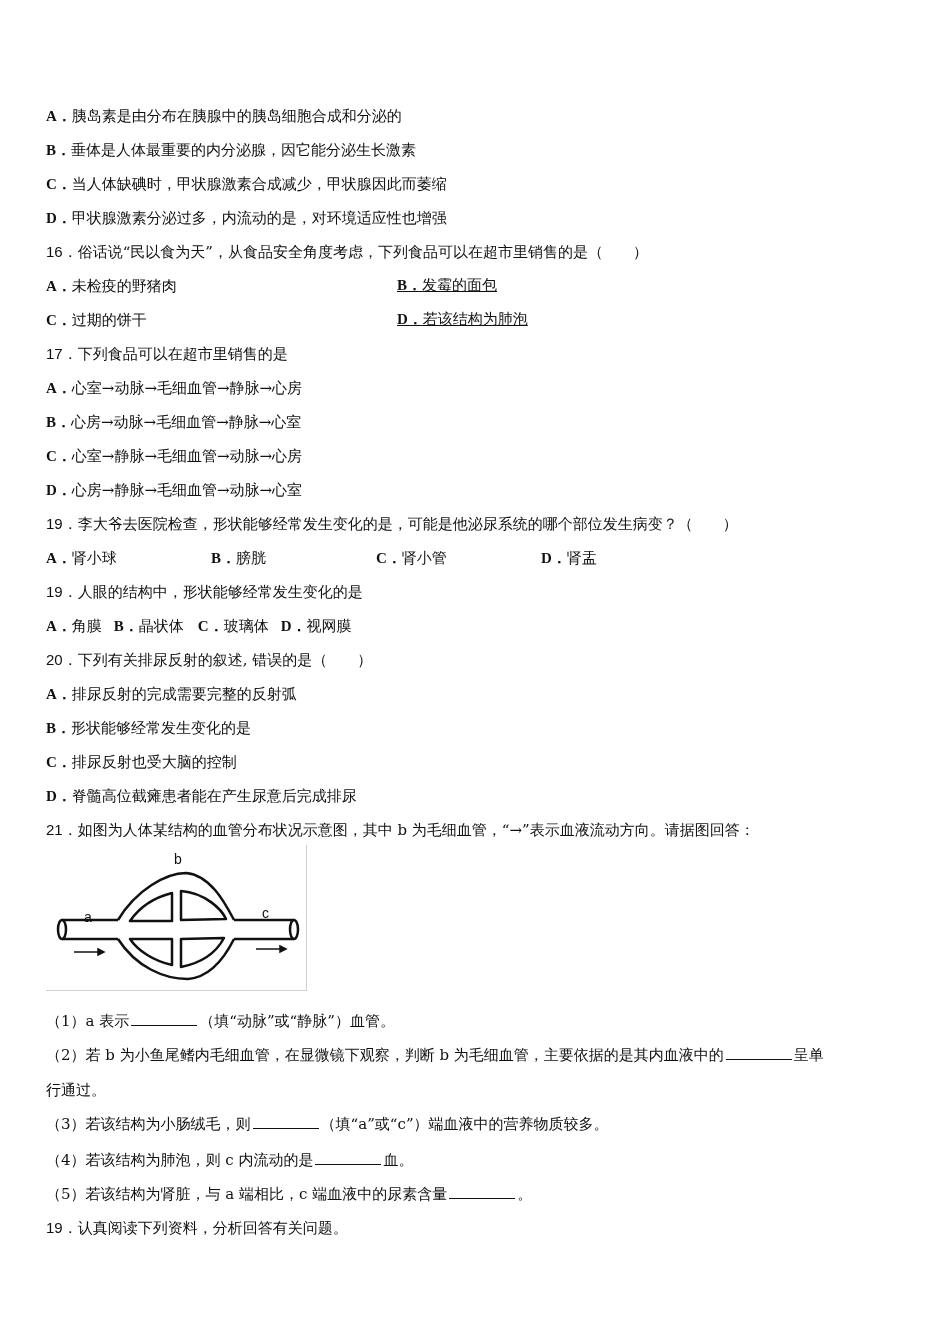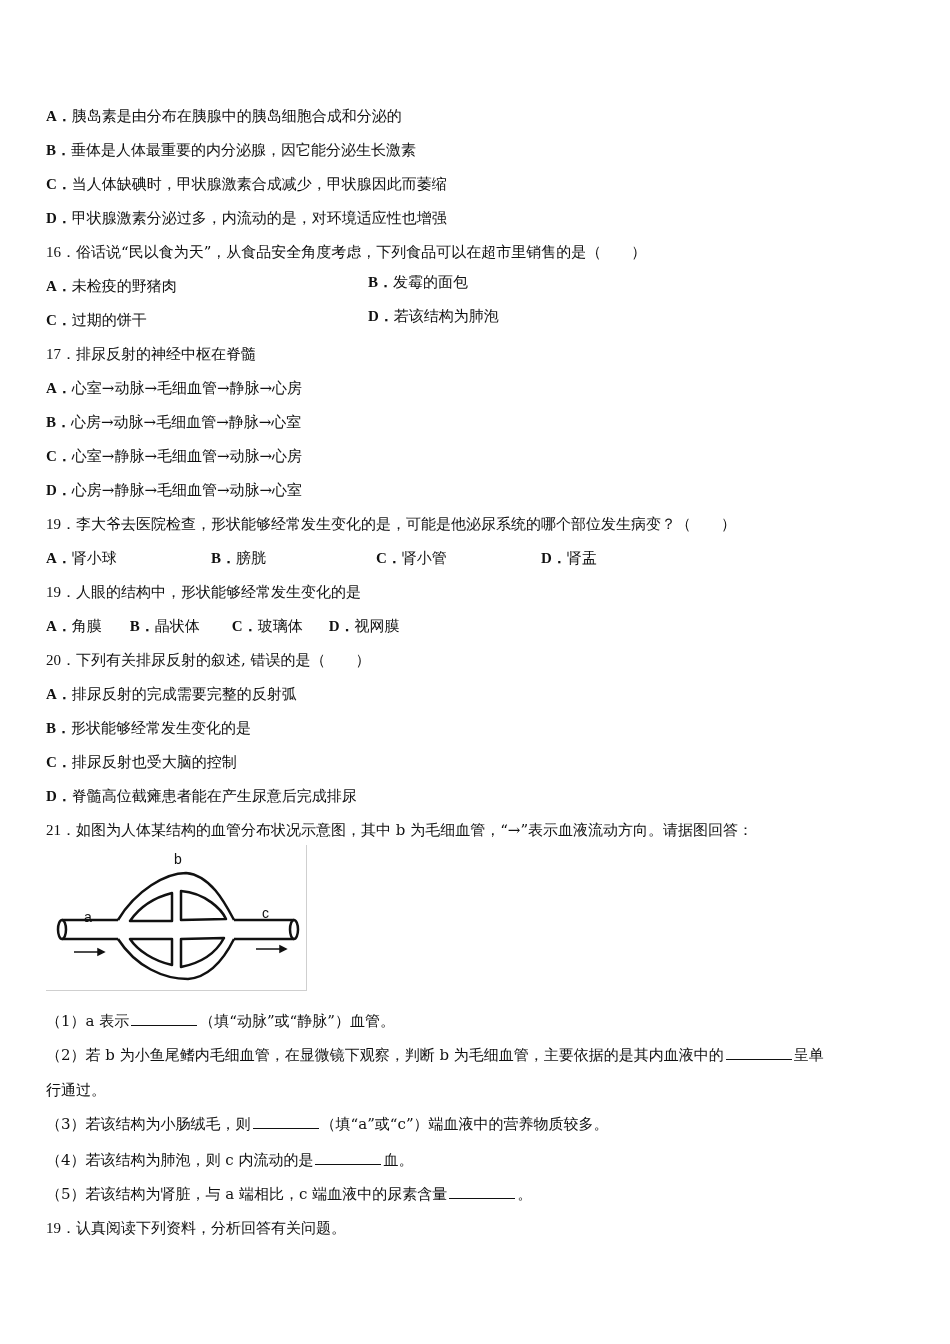--- a/index.html
+++ b/index.html
@@ -7,22 +7,22 @@
     width: 950px; height: 1344px; position: relative; overflow: hidden;
     font-family: "DejaVu Serif", "Liberation Serif", serif;
     color: #111111;
     font-size: 15px;
   }
   .line {
     position: absolute; left: 46px; white-space: nowrap;
     line-height: 28px; height: 20px;
   }
   .lbl { font-weight: bold; font-family: "Liberation Serif", "DejaVu Serif", serif; }
-  .qnum { font-family: Liberation Serif, serif; margin-top: 20px; }
-  .col2 { position: absolute; left: 368px; white-space: nowrap; line-height: 20px; }
+  .qnum { font-family: Liberation Sans, sans-serif; margin-top: 20px; }
+  .col2 { position: absolute; left: 397px; white-space: nowrap; line-height: 26px; text-decoration: underline; }
   .blank { display: inline-block; border-bottom: 1px solid #111; width: 66px; height: 14px; vertical-align: baseline; margin: 0 2px; }
   .inline-opt { display: inline-block; }
   .figure {
     position: absolute; left: 46px; top: 845px; width: 260px; height: 145px;
     border-right: 1px solid #cfcfcf; border-bottom: 1px solid #cfcfcf;
   }
   .figure svg { display: block; }
   .fig-label { position: absolute; font-family: "Liberation Sans", sans-serif; font-size: 14px; }
 </style>
 </head>
@@ -32,34 +32,34 @@
 <div class="line" style="top:136px"><span class="lbl">B．</span><span>垂体是人体最重要的内分泌腺，因它能分泌生长激素</span></div>
 <div class="line" style="top:170px"><span class="lbl">C．</span><span>当人体缺碘时，甲状腺激素合成减少，甲状腺因此而萎缩</span></div>
 <div class="line" style="top:204px"><span class="lbl">D．</span><span>甲状腺激素分泌过多，内流动的是，对环境适应性也增强</span></div>
 
 <div class="line" style="top:238px"><span class="qnum">16．</span><span>俗话说“民以食为天”，从食品安全角度考虑，下列食品可以在超市里销售的是（　　）</span></div>
 <div class="line" style="top:272px"><span class="lbl">A．</span><span>未检疫的野猪肉</span></div>
 <div class="col2" style="top:272px"><span class="lbl">B．</span><span>发霉的面包</span></div>
 <div class="line" style="top:306px"><span class="lbl">C．</span><span>过期的饼干</span></div>
 <div class="col2" style="top:306px"><span class="lbl">D．</span><span>若该结构为肺泡</span></div>
 
-<div class="line" style="top:340px"><span class="qnum">17．</span><span>排尿反射的神经中枢在脊髓</span></div>
+<div class="line" style="top:340px"><span class="qnum">17．</span><span>下列食品可以在超市里销售的是</span></div>
 <div class="line" style="top:374px"><span class="lbl">A．</span><span>心室→动脉→毛细血管→静脉→心房</span></div>
 <div class="line" style="top:408px"><span class="lbl">B．</span><span>心房→动脉→毛细血管→静脉→心室</span></div>
 <div class="line" style="top:442px"><span class="lbl">C．</span><span>心室→静脉→毛细血管→动脉→心房</span></div>
 <div class="line" style="top:476px"><span class="lbl">D．</span><span>心房→静脉→毛细血管→动脉→心室</span></div>
 
 <div class="line" style="top:510px"><span class="qnum">19．</span><span>李大爷去医院检查，形状能够经常发生变化的是，可能是他泌尿系统的哪个部位发生病变？（　　）</span></div>
 <div class="line" style="top:544px">
   <span class="inline-opt" style="width:165px"><span class="lbl">A．</span><span>肾小球</span></span><span class="inline-opt" style="width:165px"><span class="lbl">B．</span><span>膀胱</span></span><span class="inline-opt" style="width:165px"><span class="lbl">C．</span><span>肾小管</span></span><span class="inline-opt"><span class="lbl">D．</span><span>肾盂</span></span>
 </div>
 
 <div class="line" style="top:578px"><span class="qnum">19．</span><span>人眼的结构中，形状能够经常发生变化的是</span></div>
 <div class="line" style="top:612px">
-  <span class="inline-opt" style="margin-right:28px"><span class="lbl">A．</span><span>角膜</span></span><span class="inline-opt" style="margin-right:32px"><span class="lbl">B．</span><span>晶状体</span></span><span class="inline-opt" style="margin-right:26px"><span class="lbl">C．</span><span>玻璃体</span></span><span class="inline-opt"><span class="lbl">D．</span><span>视网膜</span></span>
+  <span class="inline-opt" style="margin-right:12px"><span class="lbl">A．</span><span>角膜</span></span><span class="inline-opt" style="margin-right:14px"><span class="lbl">B．</span><span>晶状体</span></span><span class="inline-opt" style="margin-right:12px"><span class="lbl">C．</span><span>玻璃体</span></span><span class="inline-opt"><span class="lbl">D．</span><span>视网膜</span></span>
 </div>
 
 <div class="line" style="top:646px"><span class="qnum">20．</span><span>下列有关排尿反射的叙述, 错误的是（　　）</span></div>
 <div class="line" style="top:680px"><span class="lbl">A．</span><span>排尿反射的完成需要完整的反射弧</span></div>
 <div class="line" style="top:714px"><span class="lbl">B．</span><span>形状能够经常发生变化的是</span></div>
 <div class="line" style="top:748px"><span class="lbl">C．</span><span>排尿反射也受大脑的控制</span></div>
 <div class="line" style="top:782px"><span class="lbl">D．</span><span>脊髓高位截瘫患者能在产生尿意后完成排尿</span></div>
 
 <div class="line" style="top:816px"><span class="qnum">21．</span><span>如图为人体某结构的血管分布状况示意图，其中 b 为毛细血管，“→”表示血液流动方向。请据图回答：</span></div>
 

